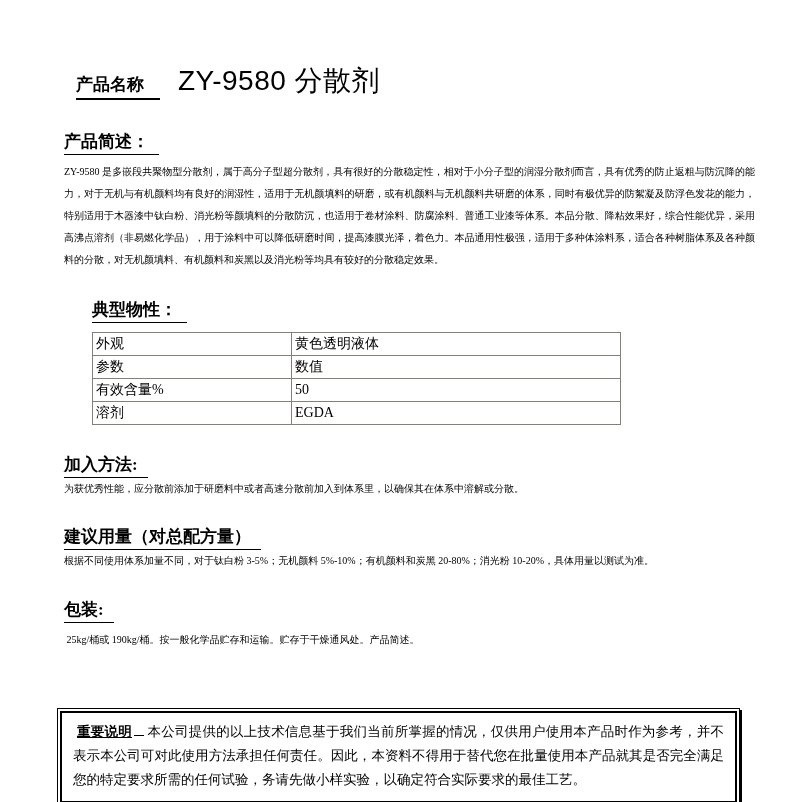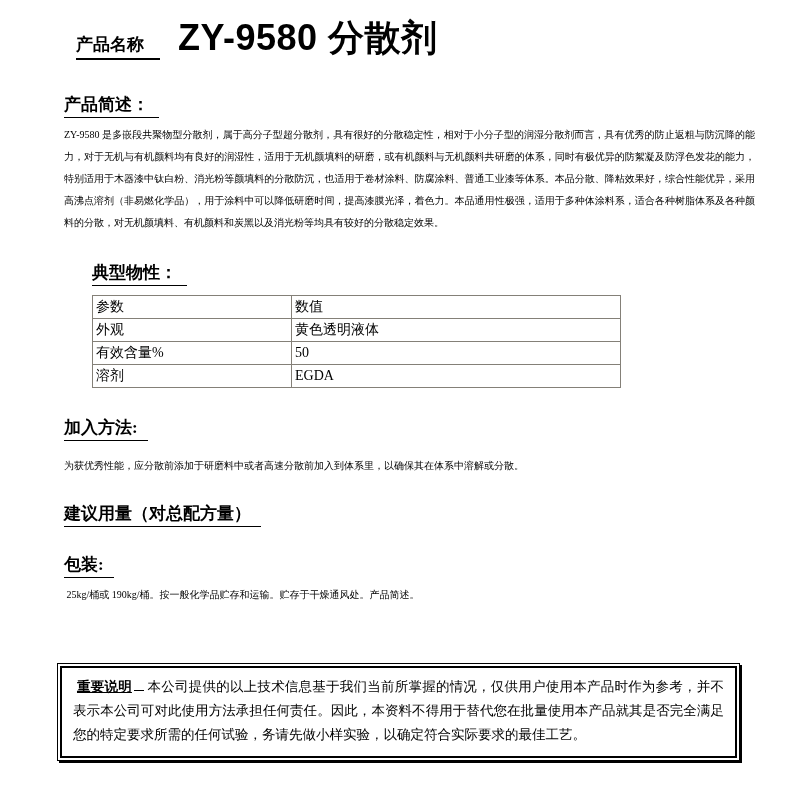--- a/index.html
+++ b/index.html
@@ -21,24 +21,25 @@
     display: inline-block;
     font-size: 17px; font-weight: bold;
     border-bottom: 2px solid #000;
     padding-right: 16px; padding-bottom: 2px;
     vertical-align: baseline;
     margin-left: 12px;
   }
   .title-product {
     display: inline-block;
     font-family: "Liberation Sans", sans-serif;
-    font-size: 36px; font-weight: bold;
+    font-size: 28px; font-weight: normal;
     letter-spacing: 0.5px;
     margin-left: 14px;
     vertical-align: baseline;
+    margin-top: 48px;
   }
   
   section { display: block; }
   .sec-overview   { margin-top: 31px; }
   .sec-properties { margin-top: 28px; margin-left: 28px; }
   .sec-addition   { margin-top: 29px; }
   .sec-dosage     { margin-top: 26px; }
   .sec-packaging  { margin-top: 27px; }
   .sec-heading {
     display: inline-block;
@@ -48,21 +49,21 @@
     line-height: 22px;
     text-align: right;
   }
   .sec-body {
     margin-top: 6px;
     font-size: 10px;
     line-height: 22px;
     text-align: justify;
   }
   .sec-addition .sec-body,
-  .sec-dosage  .sec-body { margin-top: 14px; }
+  .sec-dosage  .sec-body { margin-top: 0; }
   .sec-packaging .sec-body { margin-top: 6px; white-space: pre-wrap; }
   
   .props-table {
     margin-top: 9px;
     width: 528px;
     border-collapse: collapse;
     table-layout: fixed;
   }
   .props-table td {
     border: 1px solid #848078;
@@ -115,46 +116,47 @@
 
   <section class="sec-properties">
     <span class="sec-heading">典型物性：</span>
     <table class="props-table">
       <colgroup>
           <col class="c1">
           <col class="c2">
         </colgroup>
       <tbody>
         <tr>
+          <td>外观</td>
+          <td>黄色透明液体</td>
+        </tr>
+        <tr>
           <td>参数</td>
           <td>数值</td>
-        </tr>
-        <tr>
-          <td>外观</td>
-          <td>黄色透明液体</td>
         </tr>
         <tr>
           <td>有效含量%</td>
           <td>50</td>
         </tr>
         <tr>
           <td>溶剂</td>
           <td>EGDA</td>
         </tr>
       </tbody>
     </table>
   </section>
 
   <section class="sec-addition">
     <span class="sec-heading">加入方法:</span>
     <div class="sec-body">为获优秀性能，应分散前添加于研磨料中或者高速分散前加入到体系里，以确保其在体系中溶解或分散。</div>
   </section>
 
   <section class="sec-dosage">
     <span class="sec-heading">建议用量（对总配方量）</span>
+    <div class="sec-body">根据不同使用体系加量不同，对于钛白粉 3-5%；无机颜料 5%-10%；有机颜料和炭黑 20-80%；消光粉 10-20%，具体用量以测试为准。</div>
   </section>
 
   <section class="sec-packaging">
     <span class="sec-heading">包装:</span>
     <div class="sec-body"> 25kg/桶或 190kg/桶。按一般化学品贮存和运输。贮存于干燥通风处。产品简述。</div>
   </section>
 
   <div class="notice-outer">
     <div class="notice-inner">
       <span class="notice-label">重要说明</span><span class="notice-label-gap"></span>

